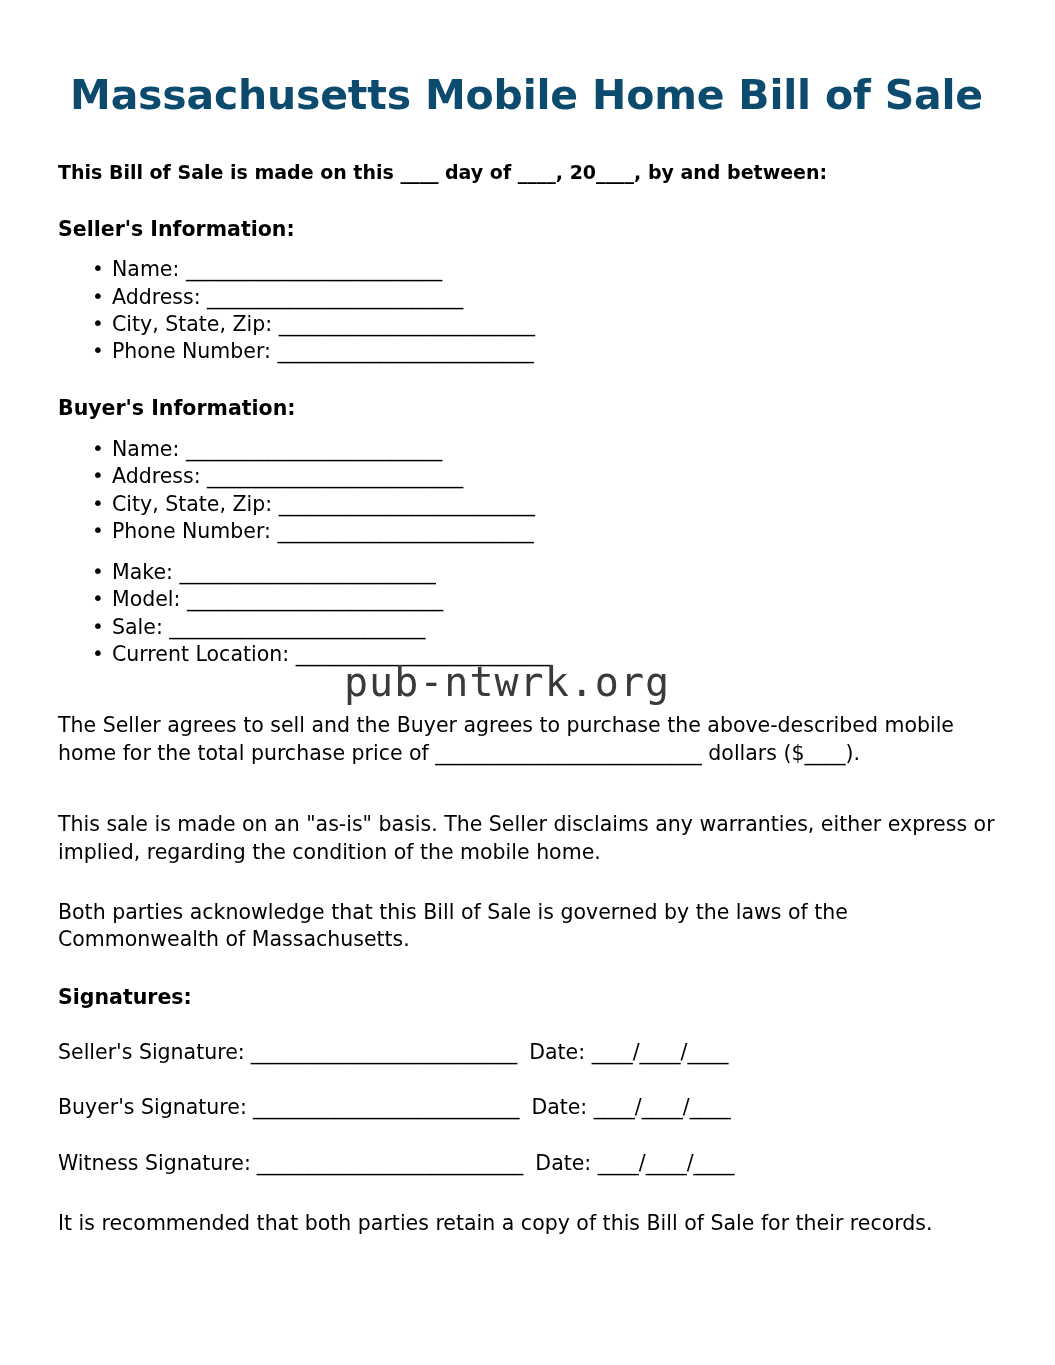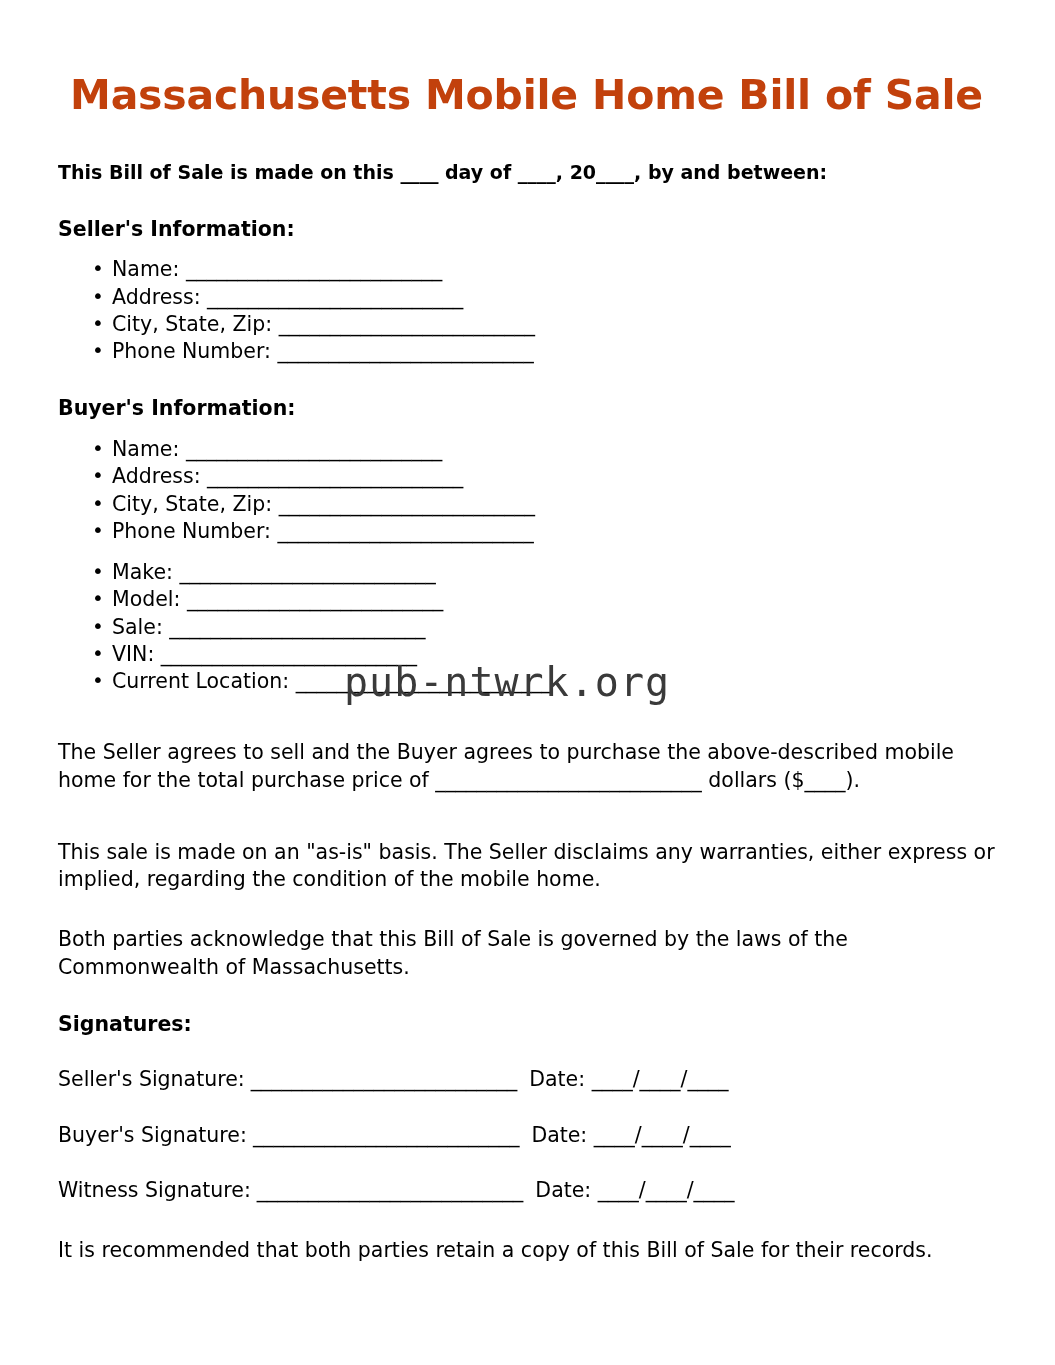--- a/index.html
+++ b/index.html
@@ -25,21 +25,21 @@
     padding: 56px 60px 0 58px;
   }
 
   h1.doc-title {
     font-size: 41px;
     font-weight: bold;
     letter-spacing: -0.2px;
     line-height: 1.15;
     margin: 16px 0 0 0;
     text-align: center;
-    color: #c2410c;
+    color: #0c4a6e;
   }
 
   p.intro {
     font-size: 19px;
     line-height: 1.35;
     margin: 41px 0 0 0;
     font-weight: bold;
   }
 
   h2.section-head {
@@ -174,24 +174,20 @@
     </li>
     <li>
       <span>Model:</span>
       <span class="blank">_________________________</span>
     </li>
     <li>
       <span>Sale:</span>
       <span class="blank">_________________________</span>
     </li>
     <li>
-      <span>VIN:</span>
-      <span class="blank">_________________________</span>
-    </li>
-    <li>
       <span>Current Location:</span>
       <span class="blank">_________________________</span>
     </li>
   </ul>
 
   <p class="body-para"><span>The Seller agrees to sell and the Buyer agrees to purchase the above-described mobile home for the total purchase price of </span><span class="blank">__________________________</span><span> dollars ($</span><span class="blank">____</span><span>).</span></p>
 
   <p class="body-para">This sale is made on an "as-is" basis. The Seller disclaims any warranties, either express or implied, regarding the condition of the mobile home.</p>
 
   <p class="body-para tight">Both parties acknowledge that this Bill of Sale is governed by the laws of the Commonwealth of Massachusetts.</p>

